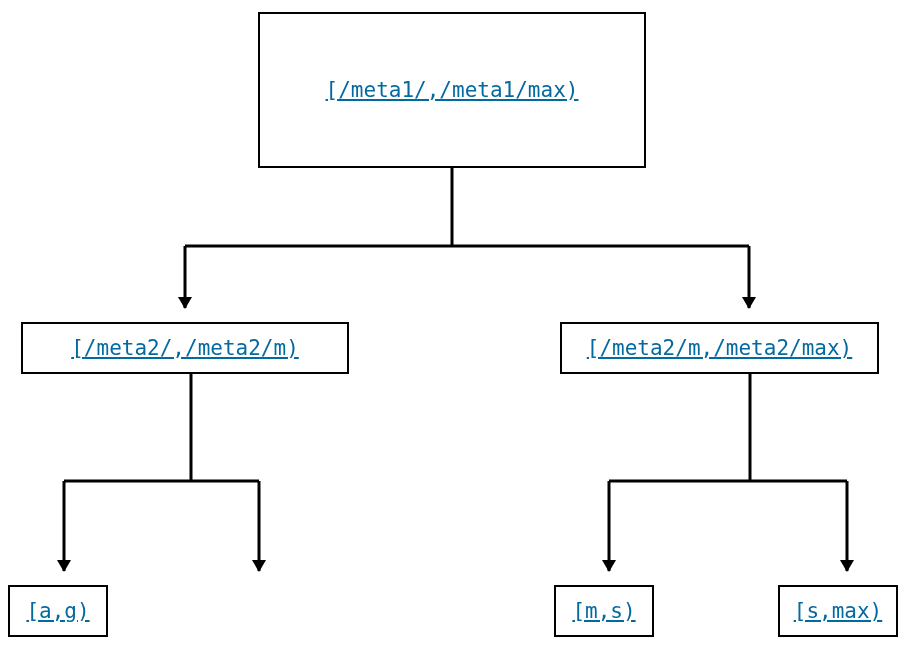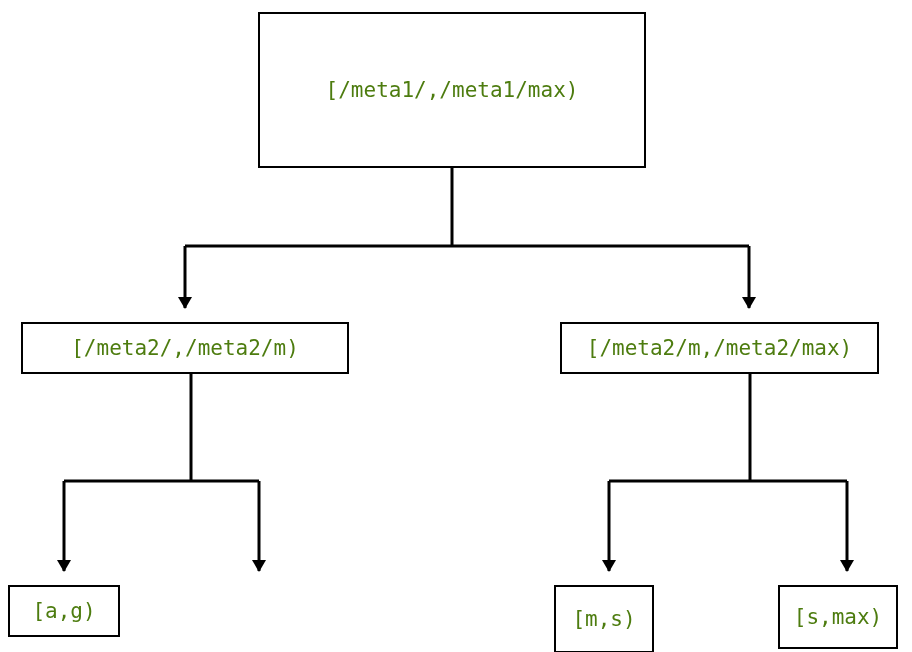--- a/index.html
+++ b/index.html
@@ -32,24 +32,25 @@
     box-sizing: border-box;
     border: 2px solid #000000;
     background: #ffffff;
     display: flex;
     align-items: center;
     justify-content: center;
     z-index: 2;
   }
   .node-label {
     font-family: "DejaVu Sans Mono", "Liberation Mono", monospace;
-    color: #4d7c0f;
+    color: #0369a1;
     white-space: pre;
     letter-spacing: 0px;
     line-height: 1;
+    text-decoration: underline;
   }
   .level-root .node-label { font-size: 21px; }
   .level-mid  .node-label { font-size: 21px; text-align: center; }
   .level-leaf .node-label { font-size: 21px; }
 </style>
 </head>
 <body>
 
 <div id="diagram-canvas" style="background: rgb(255, 255, 255);">
 
@@ -96,26 +97,26 @@
   </div>
 
   <div class="node level-mid" id="node-mid-left" style="left: 21px; top: 322px; width: 328px; height: 52px; border-color: rgb(0, 0, 0); background: rgb(255, 255, 255);">
     <span class="node-label">[/meta2/,/meta2/m)</span>
   </div>
 
   <div class="node level-mid" id="node-mid-right" style="left: 560px; top: 322px; width: 319px; height: 52px; border-color: rgb(0, 0, 0); background: rgb(255, 255, 255);">
     <span class="node-label">[/meta2/m,/meta2/max)</span>
   </div>
 
-  <div class="node level-leaf" id="node-leaf-ag" style="left: 8px; top: 585px; width: 112px; height: 52px; border-color: rgb(0, 0, 0); background: rgb(255, 255, 255);">
+  <div class="node level-leaf" id="node-leaf-ag" style="left: 8px; top: 585px; width: 100px; height: 52px; border-color: rgb(0, 0, 0); background: rgb(255, 255, 255);">
     <span class="node-label">[a,g)</span>
   </div>
 
 
-  <div class="node level-leaf" id="node-leaf-ms" style="left: 554px; top: 585px; width: 100px; height: 68px; border-color: rgb(0, 0, 0); background: rgb(255, 255, 255);">
+  <div class="node level-leaf" id="node-leaf-ms" style="left: 554px; top: 585px; width: 100px; height: 52px; border-color: rgb(0, 0, 0); background: rgb(255, 255, 255);">
     <span class="node-label">[m,s)</span>
   </div>
 
-  <div class="node level-leaf" id="node-leaf-smax" style="left: 778px; top: 585px; width: 120px; height: 64px; border-color: rgb(0, 0, 0); background: rgb(255, 255, 255);">
+  <div class="node level-leaf" id="node-leaf-smax" style="left: 778px; top: 585px; width: 120px; height: 52px; border-color: rgb(0, 0, 0); background: rgb(255, 255, 255);">
     <span class="node-label">[s,max)</span>
   </div>
 
 </div>
 
 </body></html>

